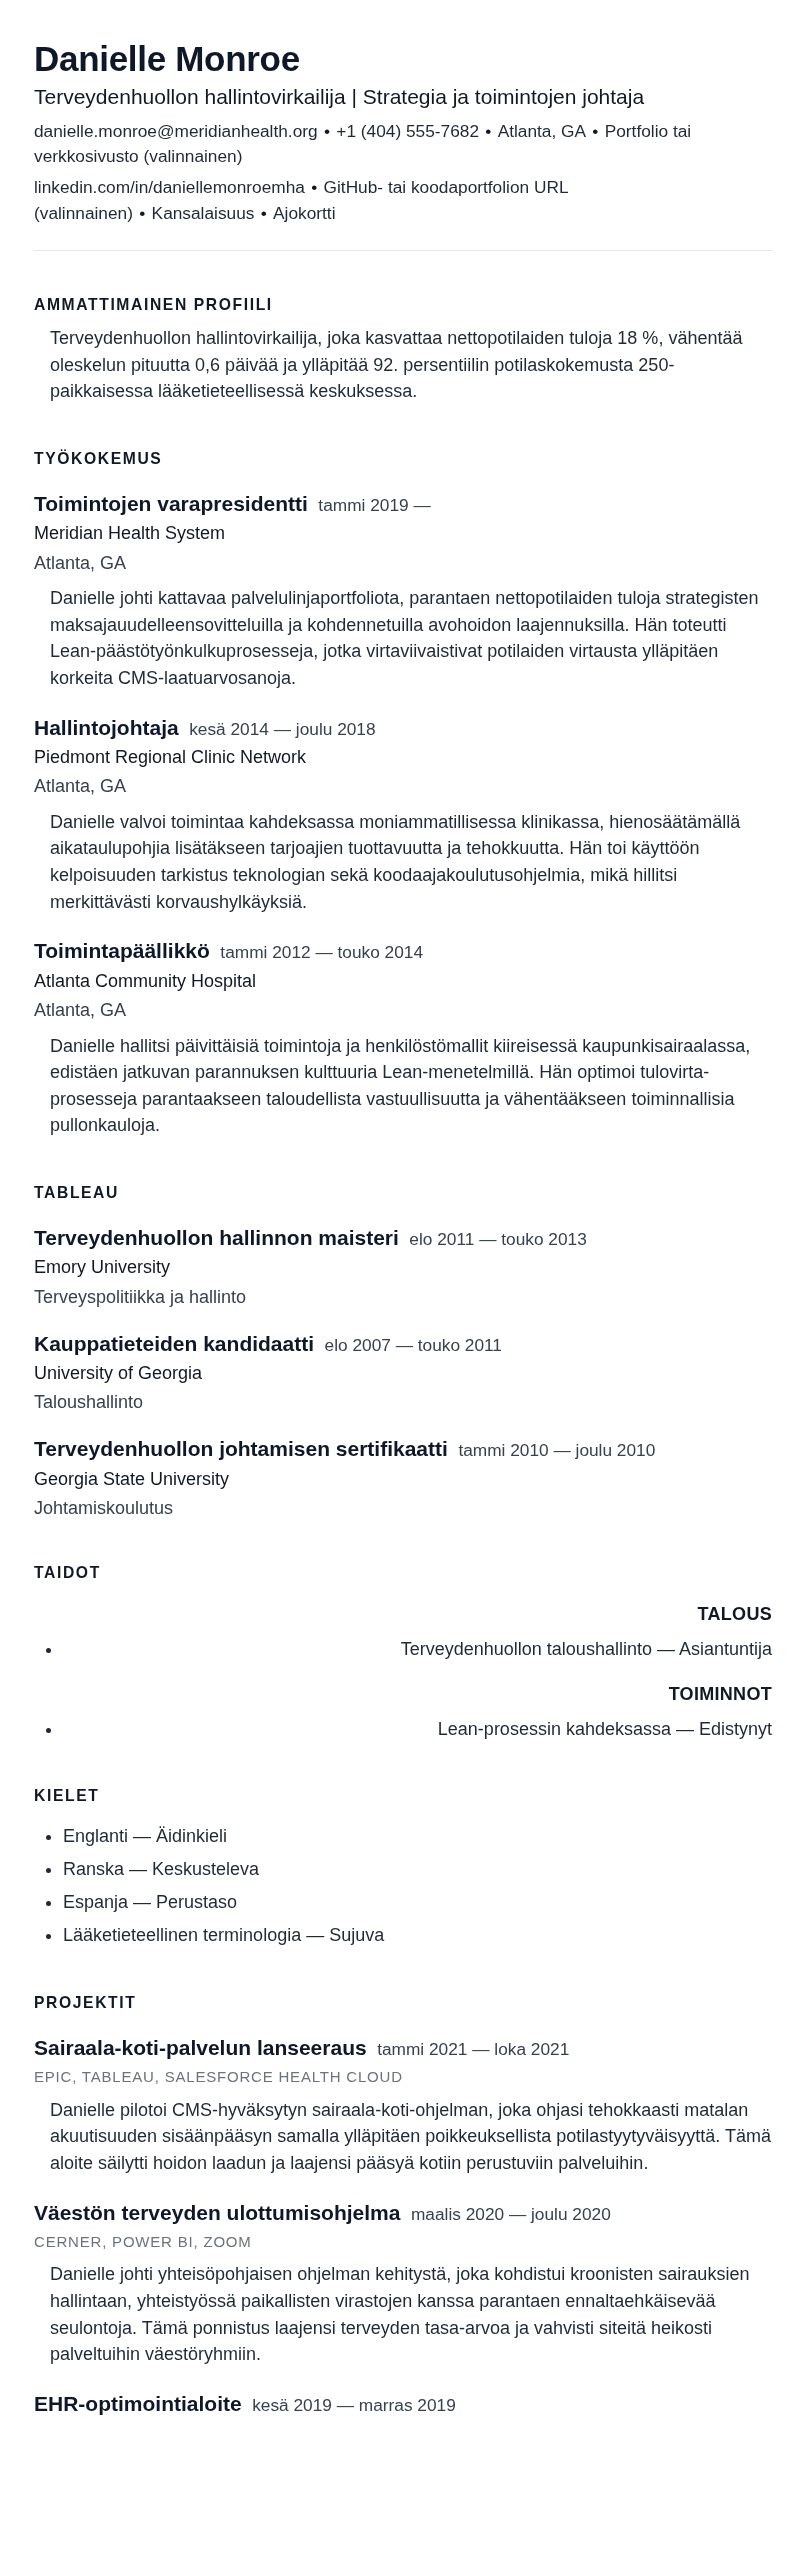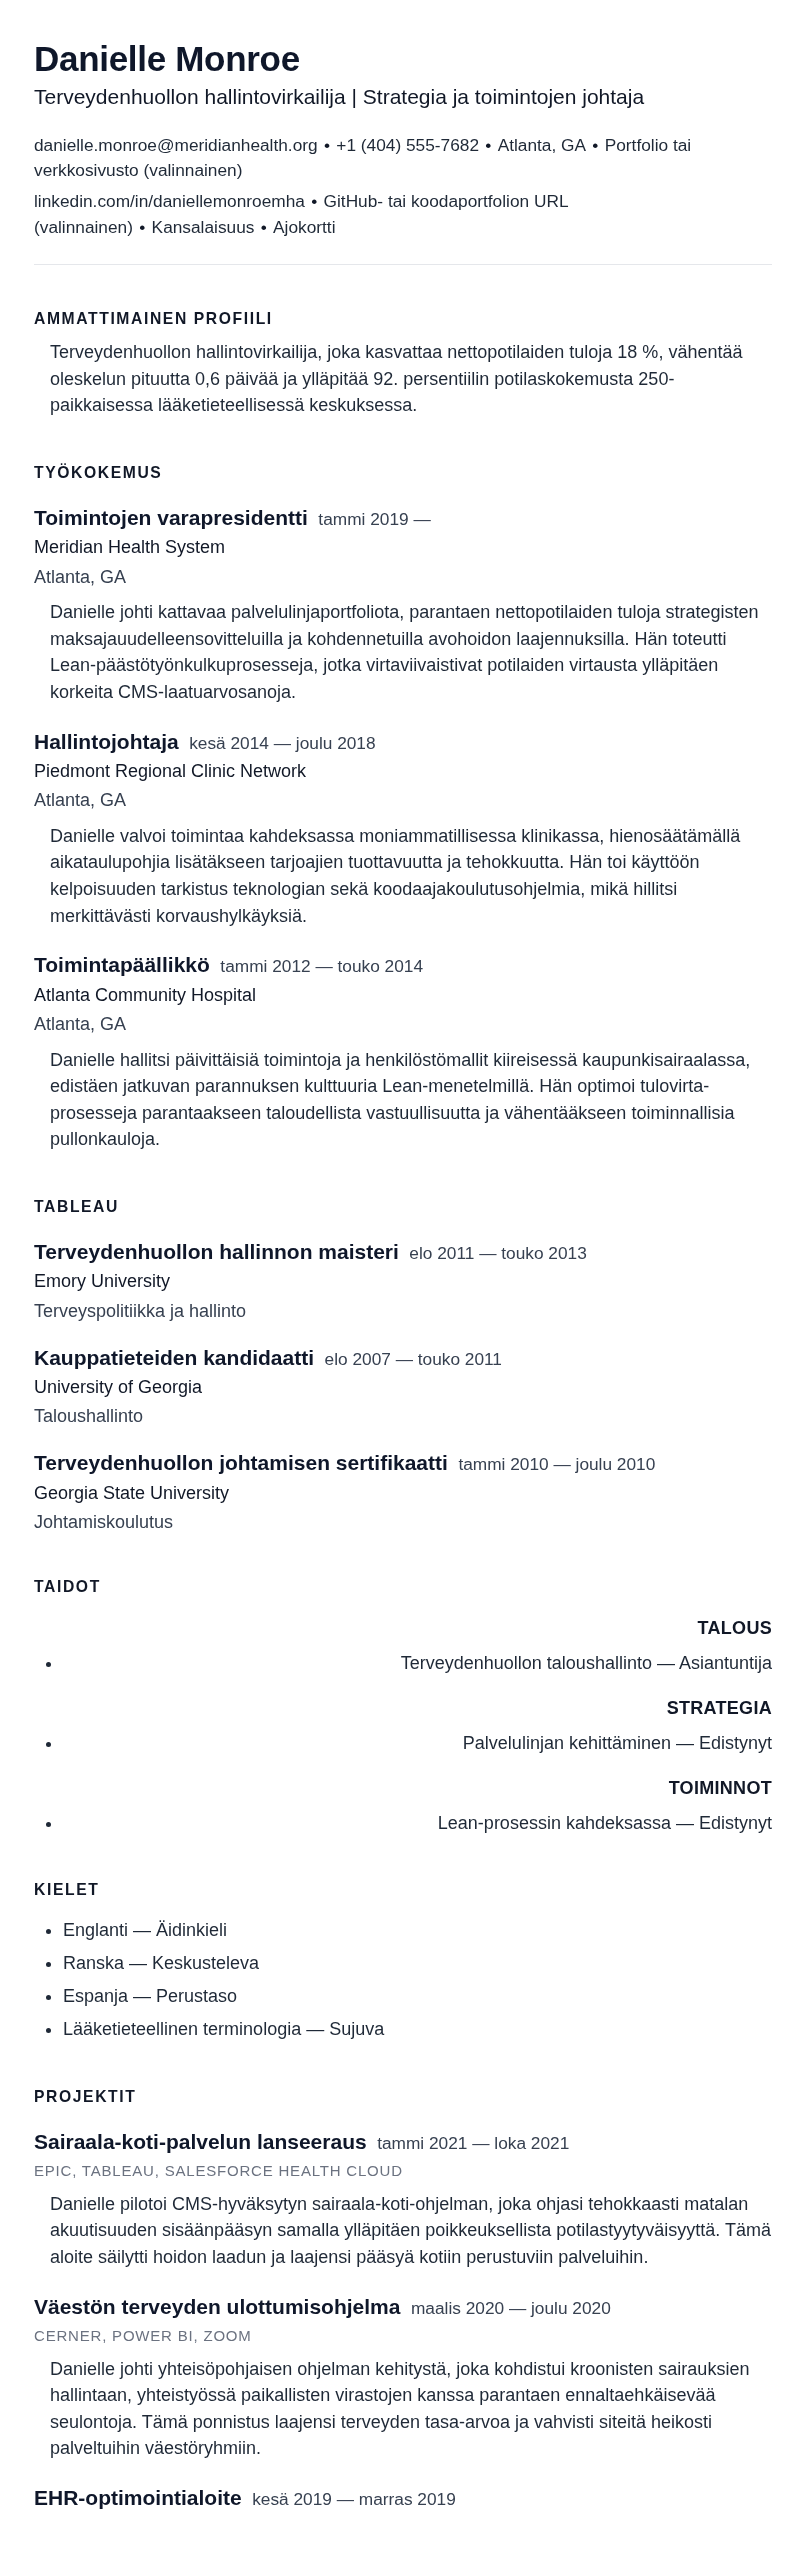--- a/index.html
+++ b/index.html
@@ -9,21 +9,21 @@
     min-height: 2576px;
     font-family: "Liberation Sans", sans-serif;
     color: #111827;
     -webkit-font-smoothing: antialiased;
   }
   .page { padding: 39px 34px 47px 34px; }
 
   
   h1.name { font-size: 35px; font-weight: 700; letter-spacing: -0.3px; color: #0f172a; }
   p.tagline { font-size: 21px; font-weight: 400; margin-top: 6px; color: #111827; }
-  .contact-row { margin-top: 24px; font-size: 17.3px; color: #1f2937; line-height: 1.45; }
+  .contact-row { margin-top: 10px; font-size: 17.3px; color: #1f2937; line-height: 1.45; }
   .contact-row + .contact-row { margin-top: 6.3px; }
   .sep { margin: 0 6.3px; color: #111827; }
   hr.divider { border: none; border-top: 1px solid #e5e7eb; margin: 24px 0 0 0; }
 
   
   section { margin-top: 45px; }
   h2.section-heading {
     font-size: 15.7px; font-weight: 700; letter-spacing: 1.6px; color: #111827;
   }
 
@@ -140,26 +140,20 @@
     <h2 class="section-heading">TAIDOT</h2>
 
     <div class="skill-group">
       <h3 class="skill-group-label">TALOUS</h3>
       <ul class="bullets">
         <li>Terveydenhuollon taloushallinto — Asiantuntija</li>
       </ul>
     </div>
 
 
-    <div class="skill-group">
-      <h3 class="skill-group-label">STRATEGIA</h3>
-      <ul class="bullets">
-        <li>Palvelulinjan kehittäminen — Edistynyt</li>
-      </ul>
-    </div>
 
     <div class="skill-group">
       <h3 class="skill-group-label">TOIMINNOT</h3>
       <ul class="bullets">
         <li>Lean-prosessin kahdeksassa — Edistynyt</li>
       </ul>
     </div>
   </section>
 
   <section>

